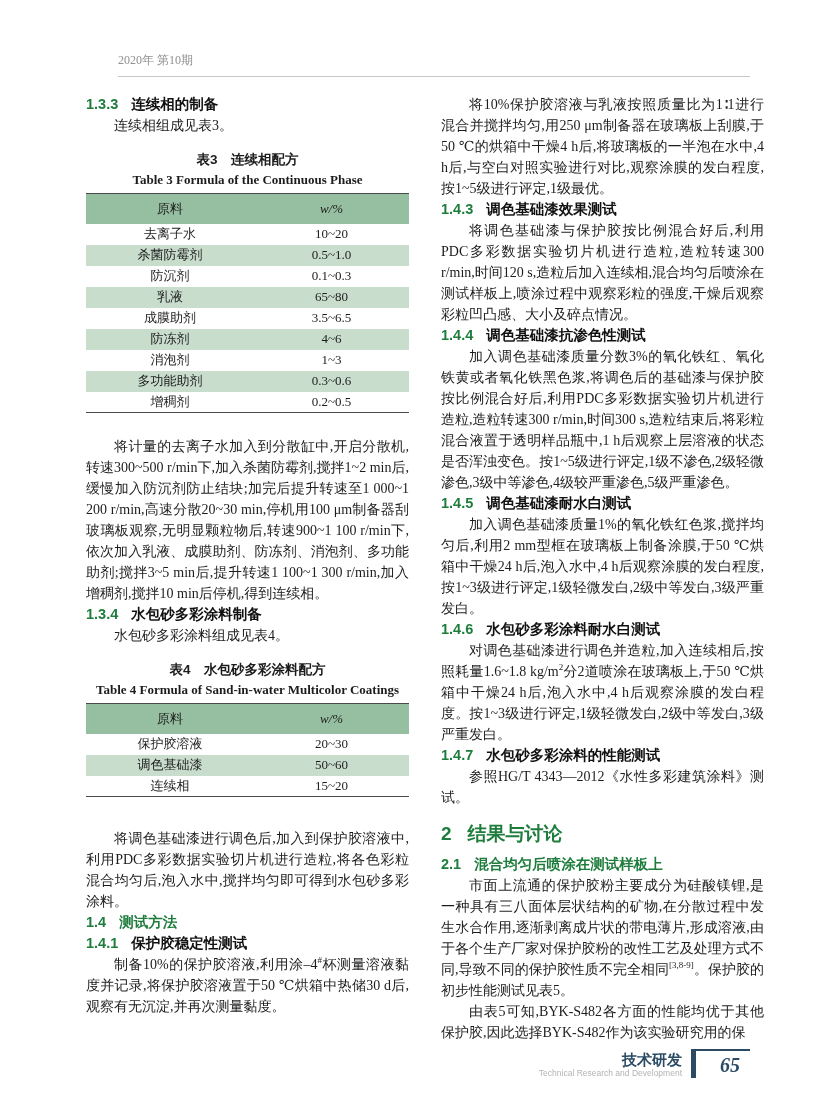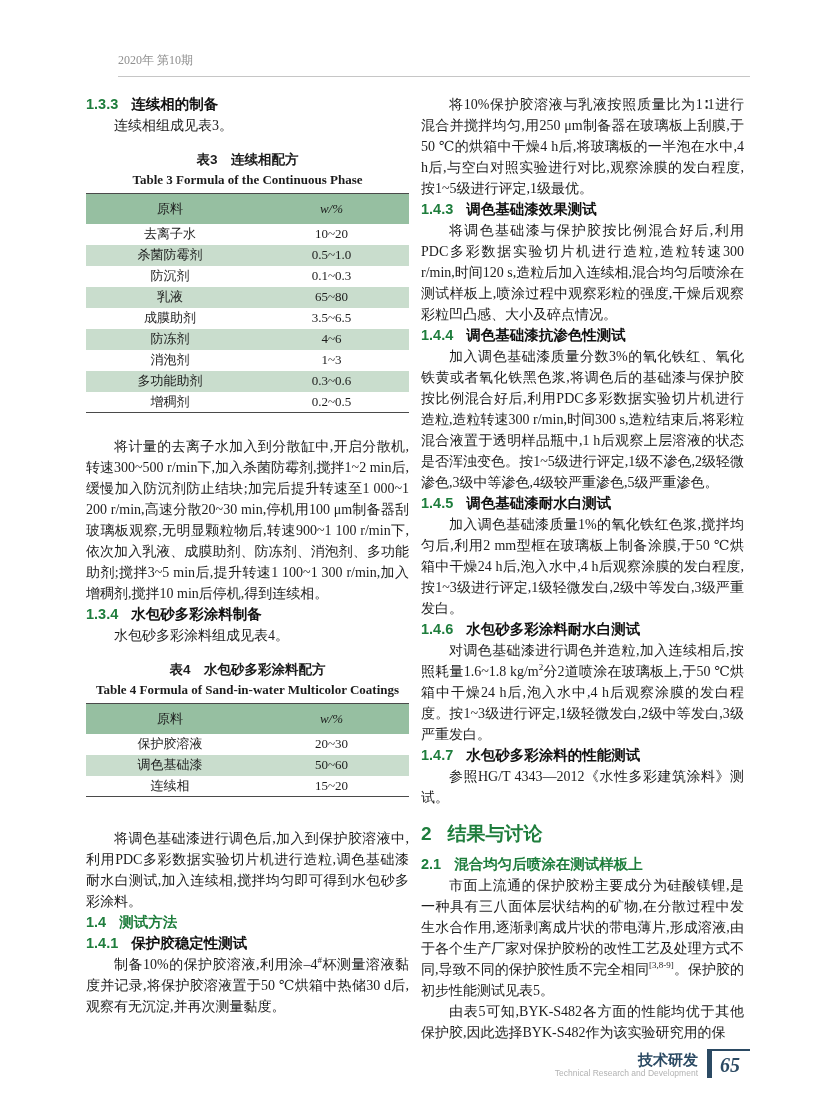--- a/index.html
+++ b/index.html
@@ -13,21 +13,21 @@
     --text_color:#1c1c1c;
     --border_dark:#4a4a4a;
   }
   *{margin:0;padding:0;box-sizing:border-box;}
   html,body{width:816px;height:1099px;overflow:hidden;background:#ffffff;}
   body{font-family:"Liberation Serif","DejaVu Serif",serif;color:var(--text_color);position:relative;}
   .page{position:absolute;inset:0;padding:52px 66px 0 86px;}
   .pg-header{display:flex;justify-content:space-between;align-items:flex-end;
     font-family:Liberation Serif, serif;font-size:12px;color:var(--header_text);
     border-bottom:1px solid var(--rule_gray);padding-bottom:7px;margin-left:32px;}
-  .columns{display:flex;gap:12px;margin-top:17px;}
+  .columns{display:flex;gap:32px;margin-top:17px;}
   .col{width:323px;flex:0 0 323px;}
   
   p.body-p{font-size:14px;line-height:21px;text-align:justify;text-indent:2em;}
   sup{font-size:9px;line-height:0;}
   
   .h3,.h2{font-family:"Liberation Sans","DejaVu Sans",sans-serif;font-size:14.5px;line-height:21px;font-weight:600;}
   .hnum{color:var(--accent_green);margin-right:13px;font-weight:700;}
   .h3 .htitle{color:#111;}
   .h2 .htitle{color:var(--accent_green);}
   .h1{font-family:"Liberation Sans","DejaVu Sans",sans-serif;font-size:19px;line-height:26px;font-weight:700;margin:13px 0 7px;}
@@ -48,21 +48,21 @@
   .sp-after-table-intro{margin-bottom:2px;}
   .gap-med{height:8px;}
   
   .pg-footer{position:absolute;right:66px;bottom:20px;display:flex;align-items:flex-start;justify-content:center;}
   .footer-text{text-align:right;margin-right:9px;padding-top:2px;}
   .footer-zh{font-family:"Liberation Sans","DejaVu Sans",sans-serif;font-size:15px;font-weight:700;color:var(--footer_navy);line-height:17px;}
   .footer-en{font-family:"Liberation Sans","DejaVu Sans",sans-serif;font-size:8.5px;color:var(--footer_en_gray);line-height:11px;}
   .pagenum-block{display:flex;align-items:flex-start;border-top:2px solid var(--footer_navy);}
   .pagenum-bar{width:5px;height:27px;background:var(--footer_navy);}
   .pagenum{font-family:"Liberation Serif","DejaVu Serif",serif;font-style:italic;font-weight:700;
-    font-size:20px;color:var(--footer_navy);padding:2px 10px 0 8px;line-height:24px;}
+    font-size:20px;color:var(--footer_navy);padding:2px 10px 0 24px;line-height:24px;}
 </style>
 </head>
 <body>
 
 <div class="page">
 
   <div class="pg-header">
     <span>2020年  第10期</span>
   </div>
 
@@ -153,21 +153,21 @@
               </tr>
               <tr>
                 <td>连续相</td>
                 <td>15~20</td>
               </tr>
             </tbody>
         </table>
       </div>
 
       <div class="gap-med"></div>
-      <p class="body-p">将调色基础漆进行调色后,加入到保护胶溶液中,利用PDC多彩数据实验切片机进行造粒,调色基础漆耐水白测试,加入连续相,搅拌均匀即可得到水包砂多彩涂料。</p>
+      <p class="body-p">将调色基础漆进行调色后,加入到保护胶溶液中,利用PDC多彩数据实验切片机进行造粒,将各色彩粒混合均匀后,泡入水中,搅拌均匀即可得到水包砂多彩涂料。</p>
 
       <div class="h2">
         <span class="hnum">1.4</span><span class="htitle">测试方法</span>
       </div>
       <div class="h3">
         <span class="hnum">1.4.1</span><span class="htitle">保护胶稳定性测试</span>
       </div>
       <p class="body-p"><span>制备10%的保护胶溶液,利用涂–4</span><sup>#</sup><span>杯测量溶液黏度并记录,将保护胶溶液置于50 ℃烘箱中热储30 d后,观察有无沉淀,并再次测量黏度。</span></p>
     </div>
 

